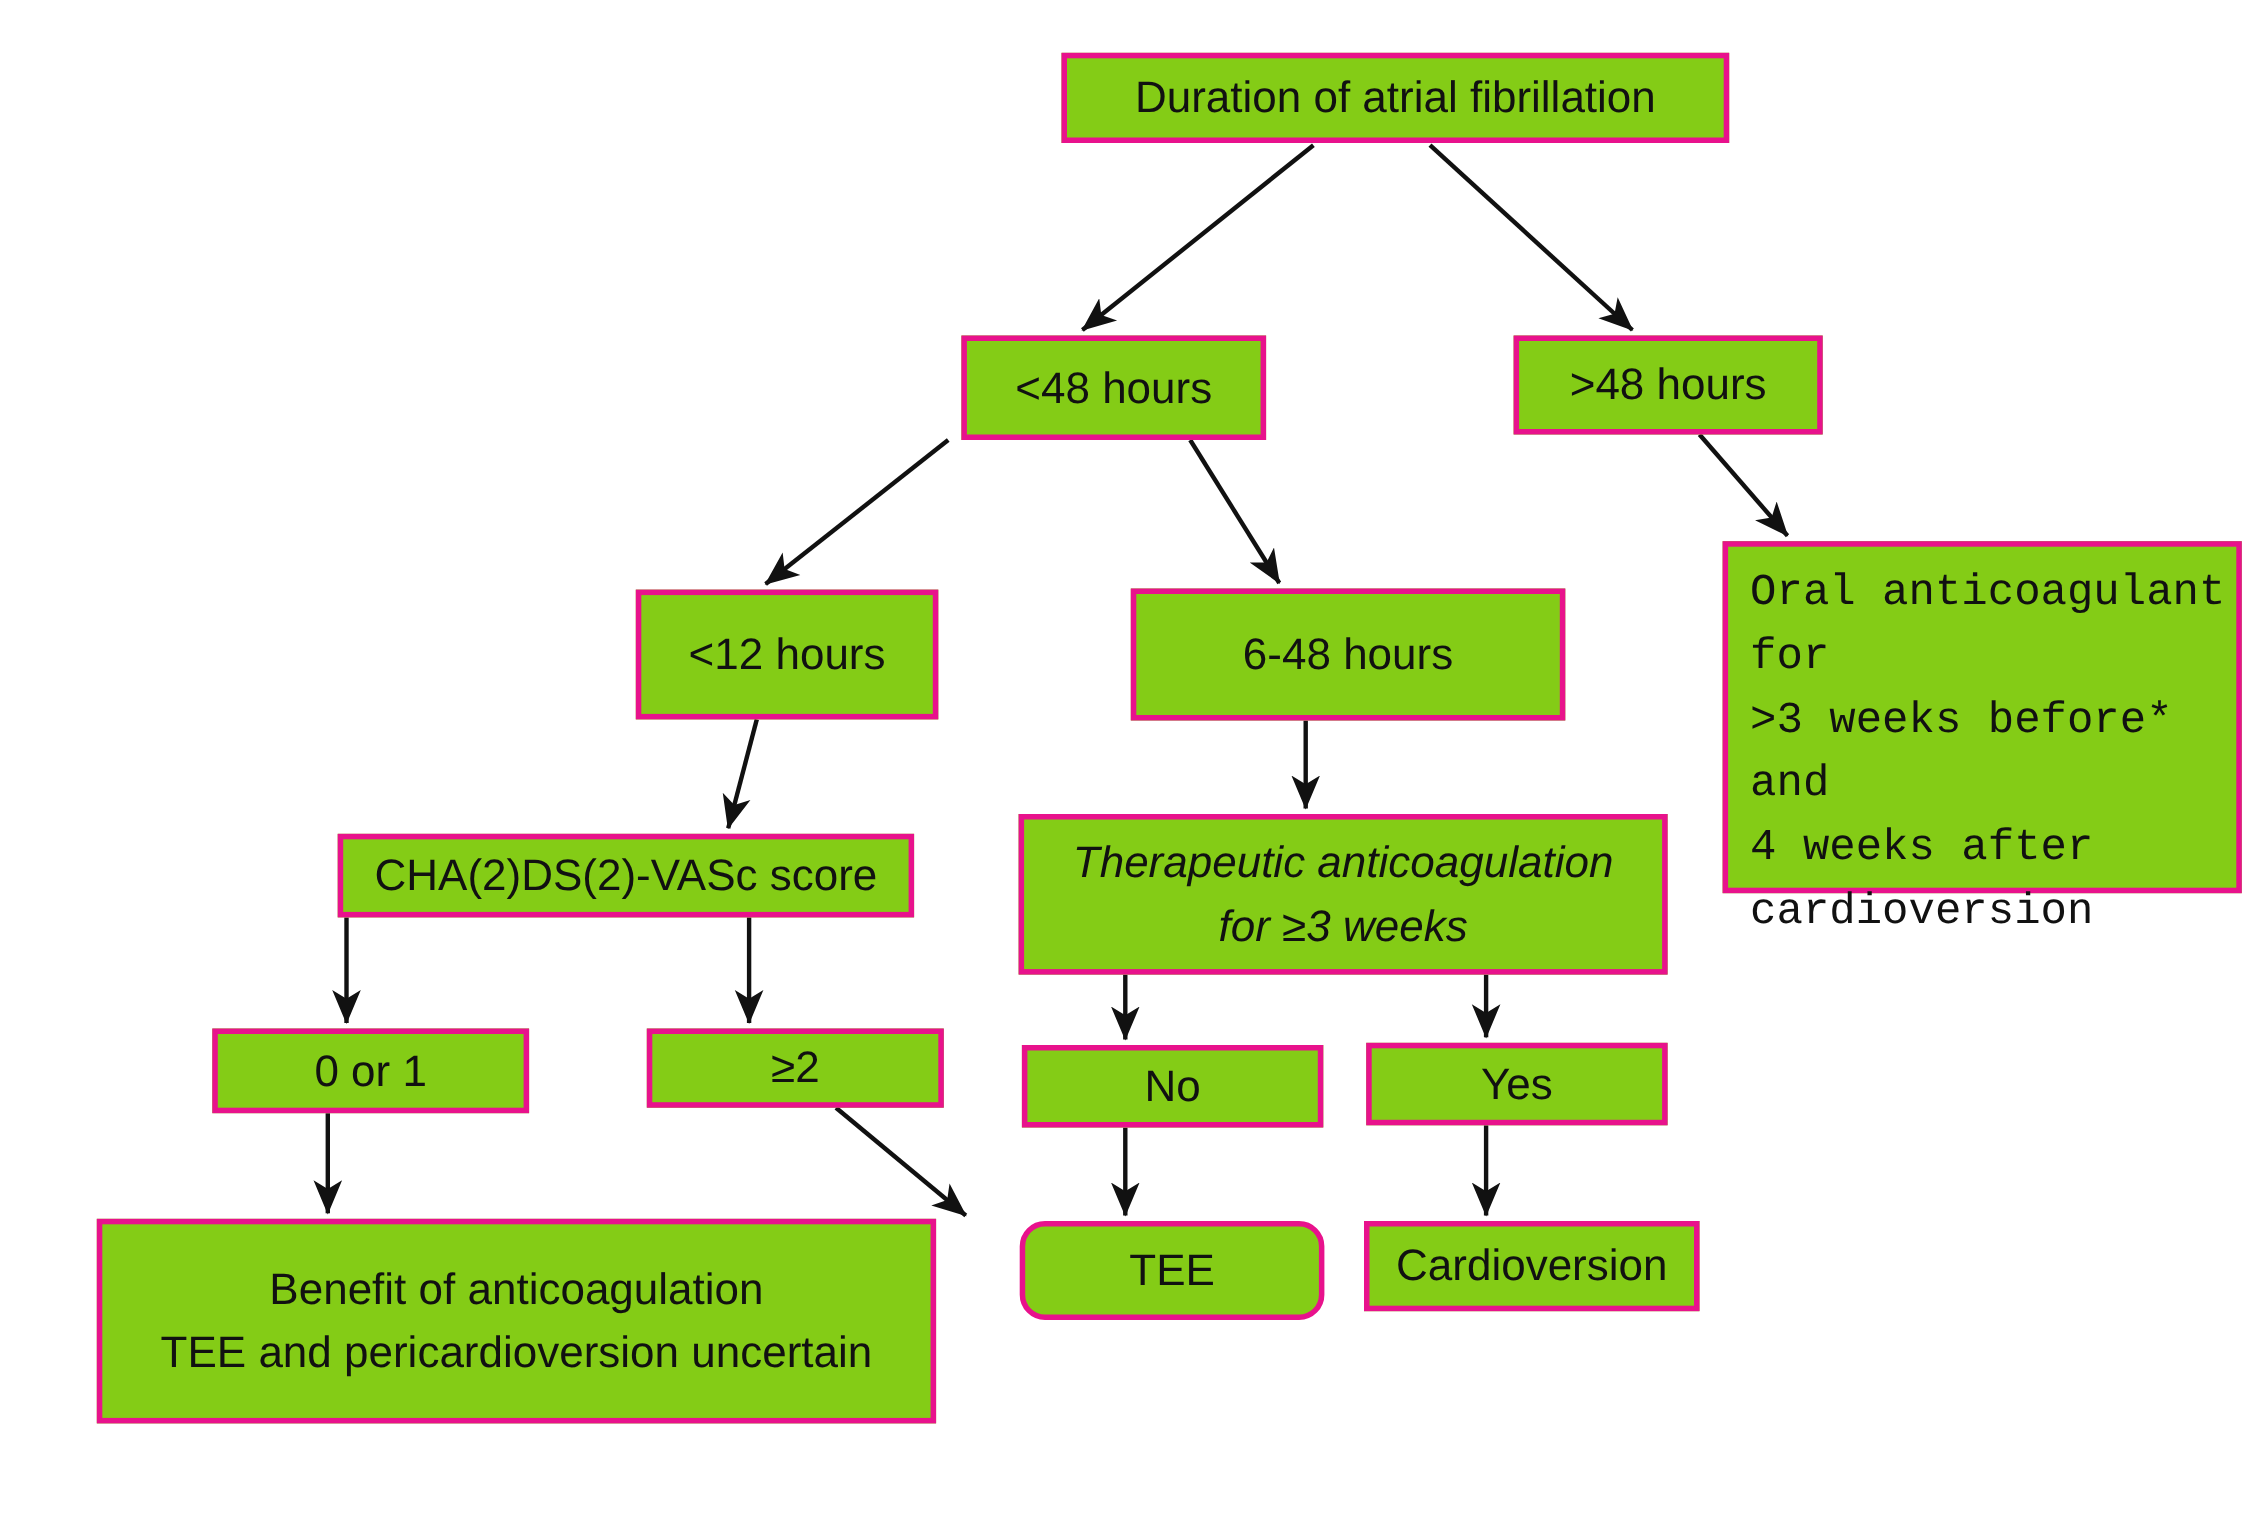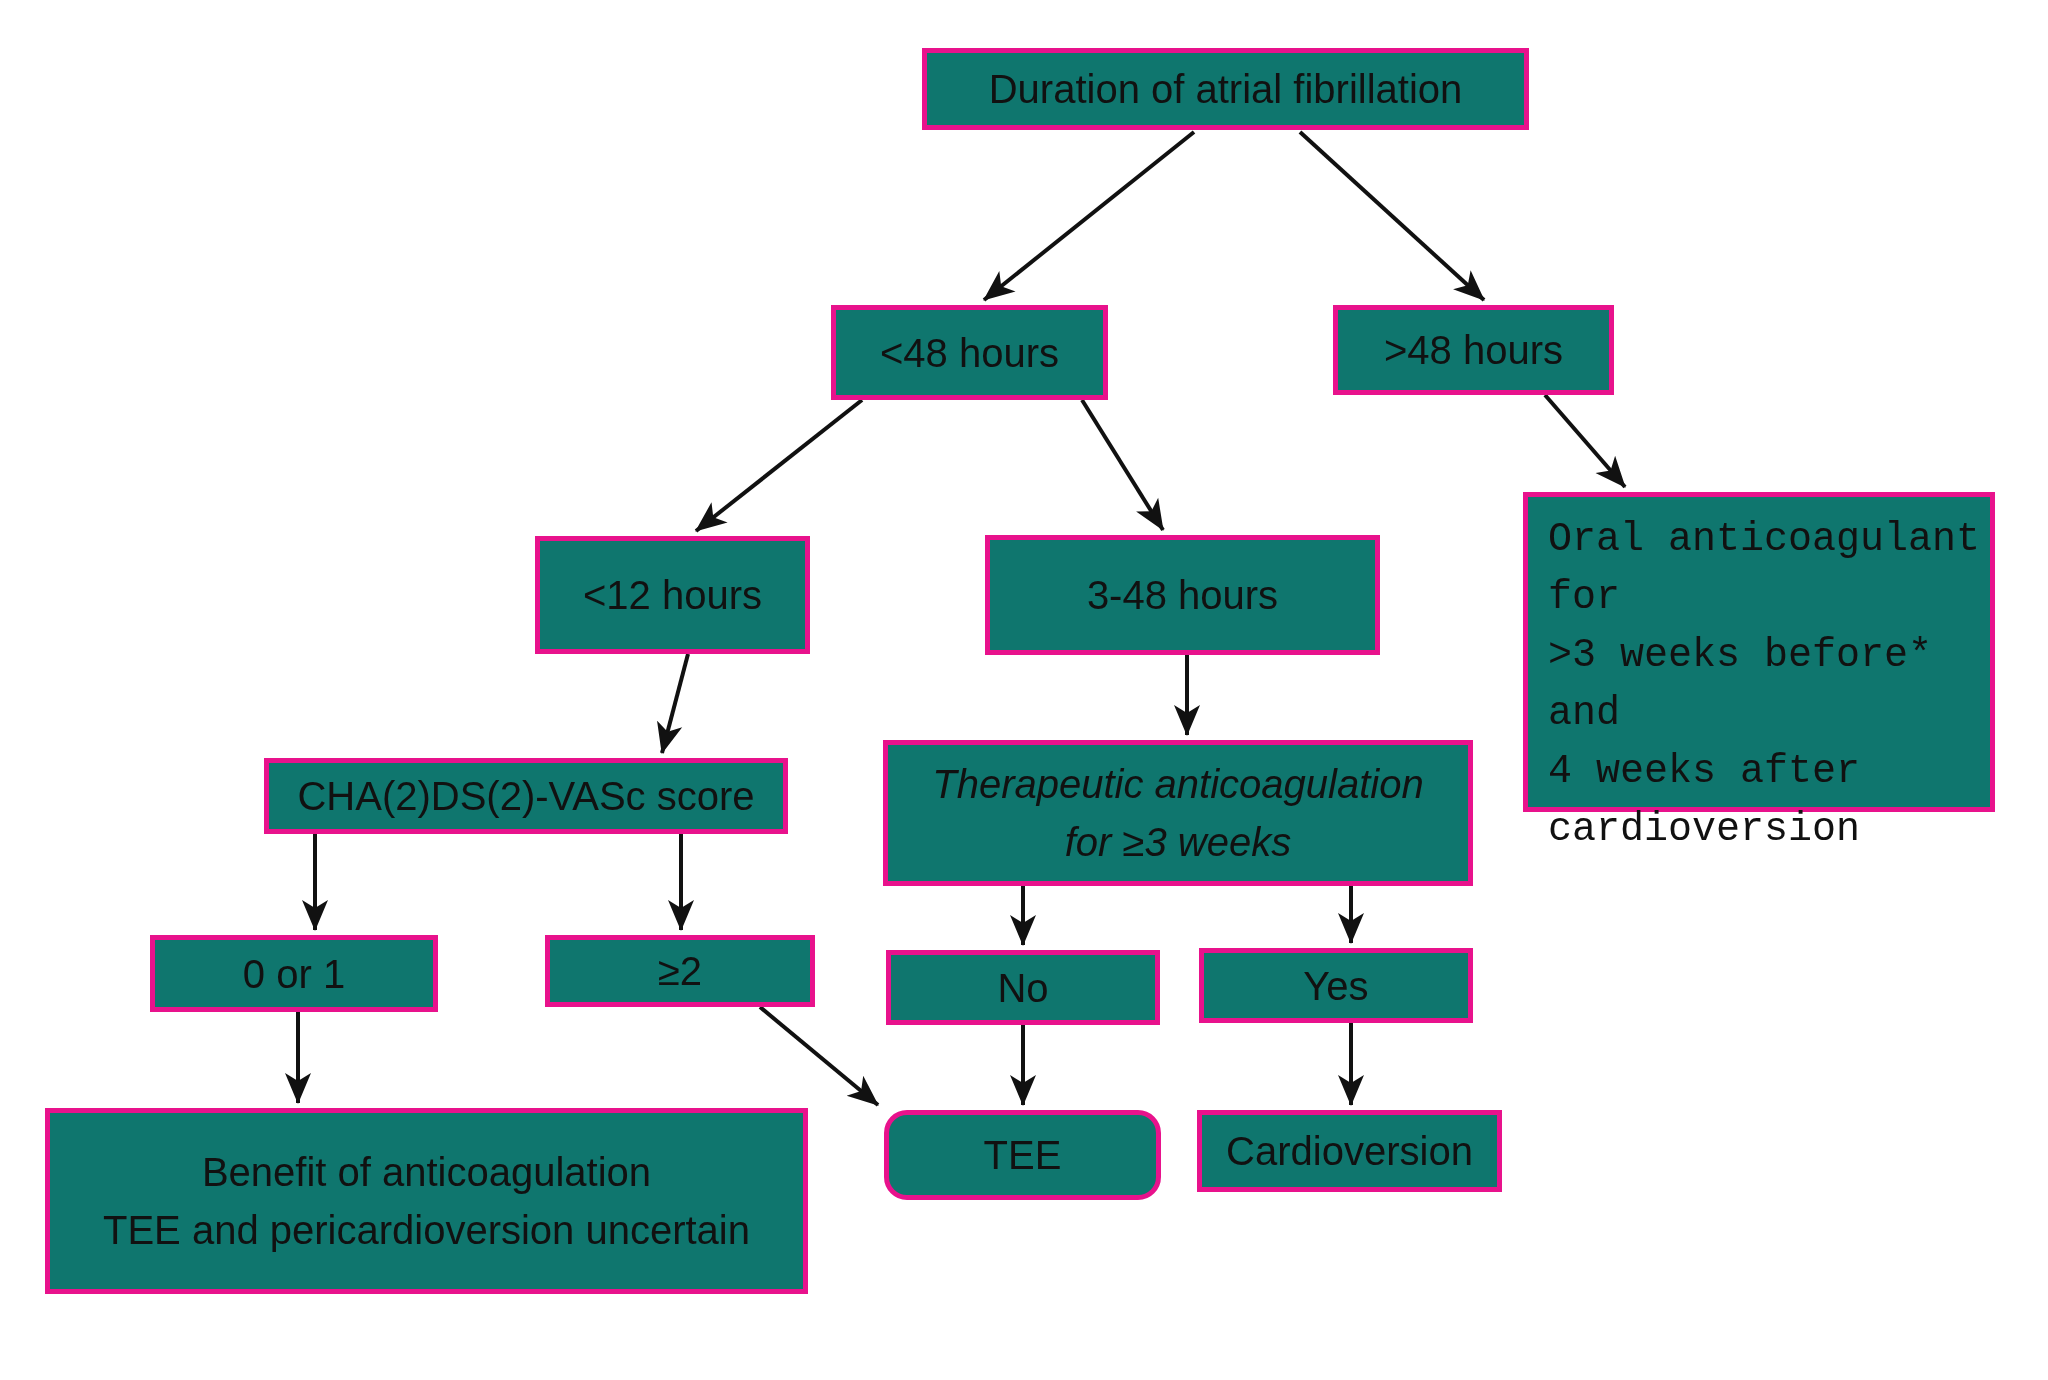--- a/index.html
+++ b/index.html
@@ -11,26 +11,27 @@
     font-family:"Liberation Sans", sans-serif;
     color:var(--ink);
     overflow:hidden;
   }
   svg.edges { position:absolute; left:0; top:0; width:2048px; height:1380px; }
   svg.edges line { stroke:var(--ink); stroke-width:4; }
   .node {
     position:absolute;
     box-sizing:border-box;
     border:5px solid var(--accent);
-    background:#0f766e;
+    background:#84cc16;
     display:flex; align-items:center; justify-content:center;
     text-align:center;
     font-size:40px; line-height:1.45;
     white-space:pre-line;
     color:var(--ink);
+    margin-left:43px;
   }
   #n-duration      { left:922px;  top:48px;   width:607px; height:82px; }
   #n-lt48          { left:831px;  top:305px;  width:277px; height:95px; }
   #n-gt48          { left:1333px; top:305px;  width:281px; height:90px; }
   #n-lt12          { left:535px;  top:536px;  width:275px; height:118px; }
   #n-h12to48       { left:985px;  top:535px;  width:395px; height:120px; }
   #n-oral          { left:1523px; top:492px;  width:472px; height:320px;
                      justify-content:flex-start; align-items:flex-start;
                      text-align:left; padding:14px 8px 14px 20px;font-family:Liberation Mono, monospace; }
   #n-cha           { left:264px;  top:758px;  width:524px; height:76px; }
@@ -68,21 +69,21 @@
     <line x1="298" y1="1012" x2="298" y2="1103" marker-end="url(#ah)"></line>
     <line x1="760" y1="1007" x2="878" y2="1105" marker-end="url(#ah)"></line>
     <line x1="1023" y1="1025" x2="1023" y2="1105" marker-end="url(#ah)"></line>
     <line x1="1351" y1="1023" x2="1351" y2="1105" marker-end="url(#ah)"></line>
   </svg>
 
   <div class="node" id="n-duration">Duration of atrial fibrillation</div>
   <div class="node" id="n-lt48">&lt;48 hours</div>
   <div class="node" id="n-gt48">&gt;48 hours</div>
   <div class="node" id="n-lt12">&lt;12 hours</div>
-  <div class="node" id="n-h12to48">3-48 hours</div>
+  <div class="node" id="n-h12to48">6-48 hours</div>
   <div class="node" id="n-oral">Oral anticoagulant for
 &gt;3 weeks before* and
 4 weeks after
 cardioversion</div>
   <div class="node" id="n-cha">CHA(2)DS(2)-VASc score</div>
   <div class="node" id="n-thera">Therapeutic anticoagulation
 for ≥3 weeks</div>
   <div class="node" id="n-zero-or-one">0 or 1</div>
   <div class="node" id="n-ge2">≥2</div>
   <div class="node" id="n-no">No</div>

